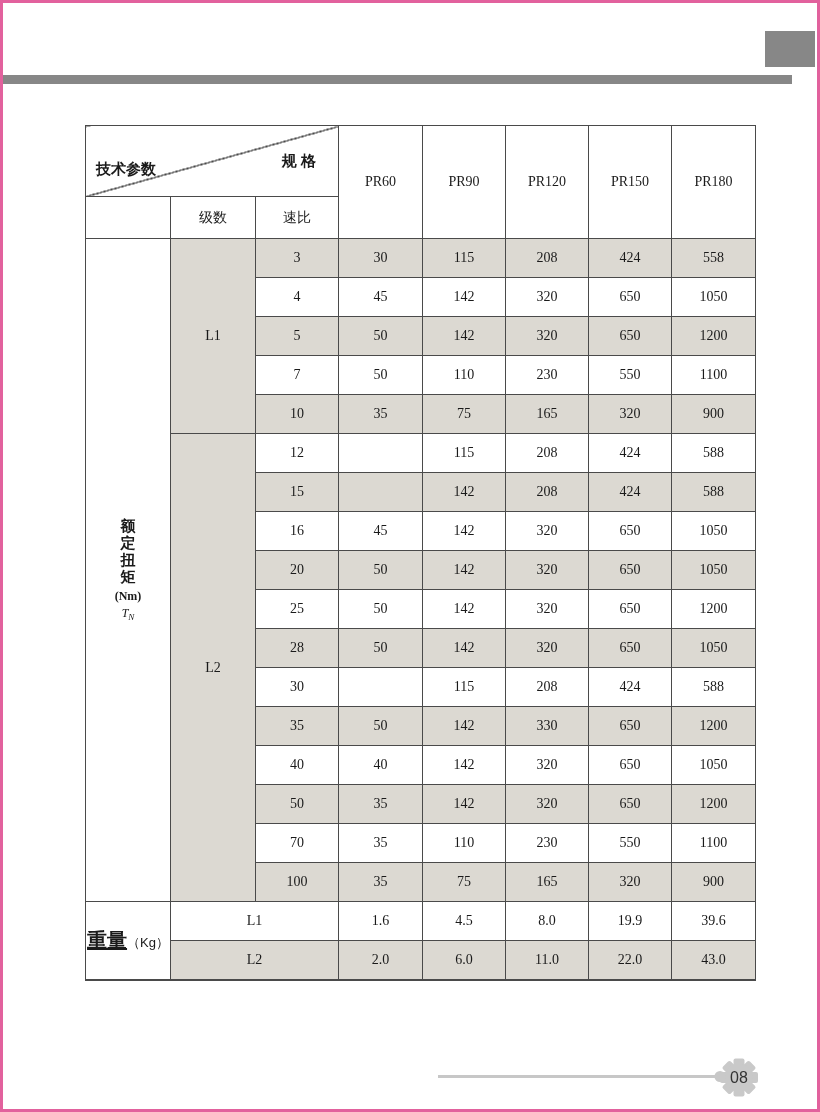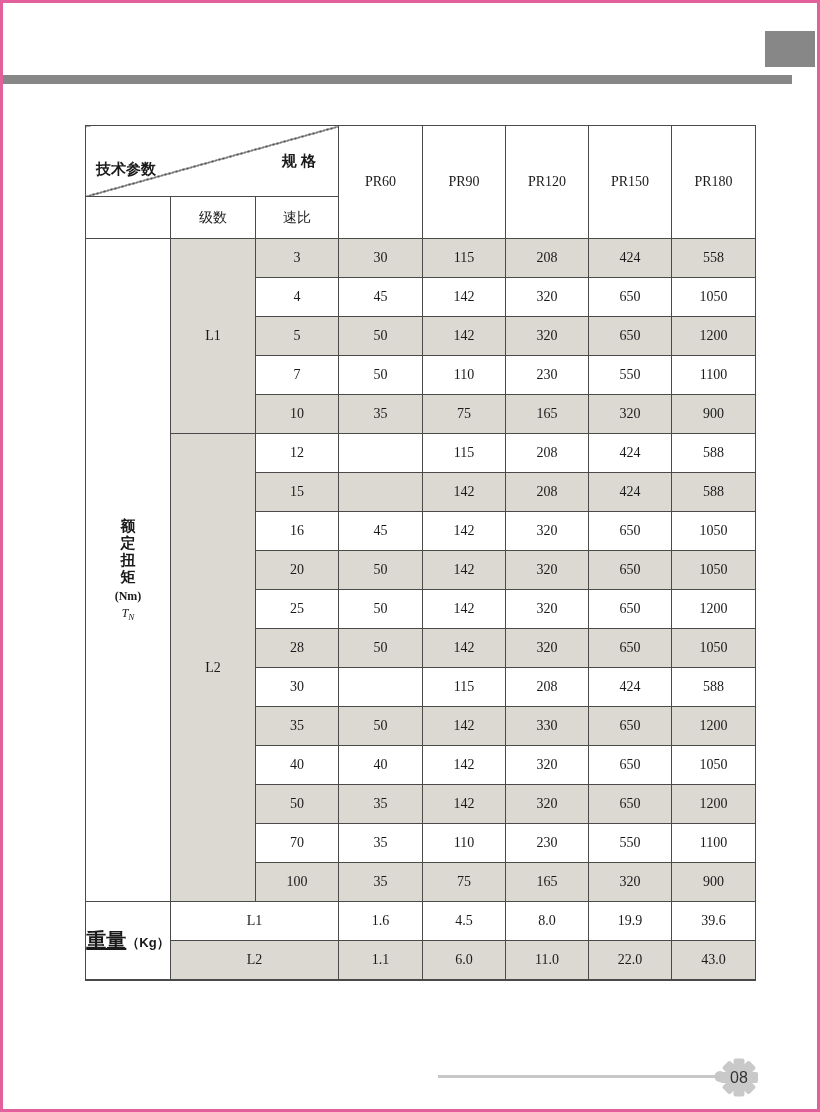--- a/index.html
+++ b/index.html
@@ -58,21 +58,21 @@
 
   td.torque-label { background:#ffffff; }
   .v-stack { display:flex; flex-direction:column; align-items:center; justify-content:center; }
   .v-char { display:block; line-height:17px; font-family:"Liberation Sans", sans-serif; font-weight:bold; font-size:15px; }
   .torque-unit { font-size:12px; margin-top:4px;font-weight:bold; }
   .torque-sym  { font-size:12px; font-style:italic; margin-top:2px; }
   .torque-sym sub { font-size:9px; font-style:italic; }
 
   td.weight-label { background:#ffffff; }
   .weight-cn { text-decoration:underline; font-family:"Liberation Sans", sans-serif; font-weight:bold; font-size:20px; }
-  .weight-unit { font-family:"Liberation Sans", sans-serif; font-weight:bold; font-size:13px; }
+  .weight-unit { font-family:"Liberation Sans", sans-serif; font-weight:normal; font-size:13px; }
 
   .footer-art { position:absolute; left:417px; top:1042px; }
   .footer-art text {
     font-family:"Liberation Sans", sans-serif;
     font-size:16px; fill:#333333;
   }
 </style>
 </head>
 <body>
 
@@ -263,21 +263,21 @@
           <td class="weight-label" rowspan="2"><span class="weight-cn">重量</span><span class="weight-unit">（Kg）</span></td>
           <td colspan="2">L1</td>
           <td class="value-cell">1.6</td>
           <td class="value-cell">4.5</td>
           <td class="value-cell">8.0</td>
           <td class="value-cell">19.9</td>
           <td class="value-cell">39.6</td>
         </tr>
         <tr>
           <td class="shaded" colspan="2">L2</td>
-          <td class="value-cell shaded">1.1</td>
+          <td class="value-cell shaded">2.0</td>
           <td class="value-cell shaded">6.0</td>
           <td class="value-cell shaded">11.0</td>
           <td class="value-cell shaded">22.0</td>
           <td class="value-cell shaded">43.0</td>
         </tr>
       </tbody>
   </table>
 
   <svg class="footer-art" width="380" height="64">
     <line x1="18" y1="31.5" x2="297" y2="31.5" stroke="#c7c7c7" stroke-width="3"></line>

